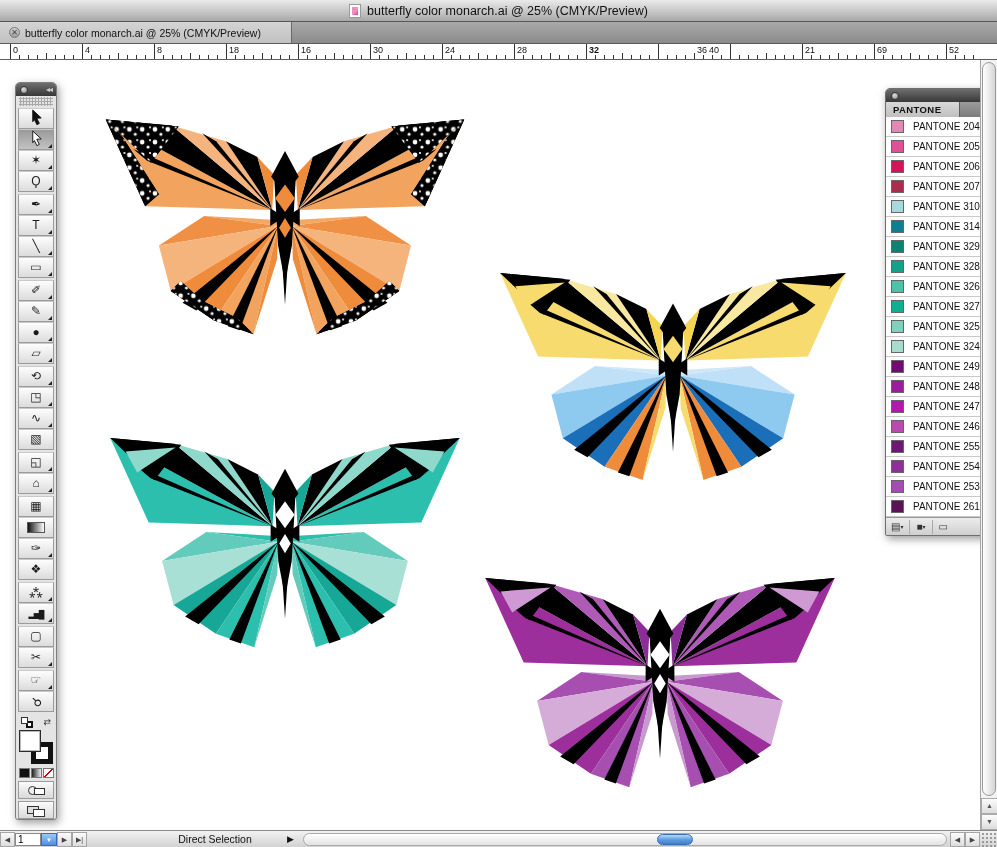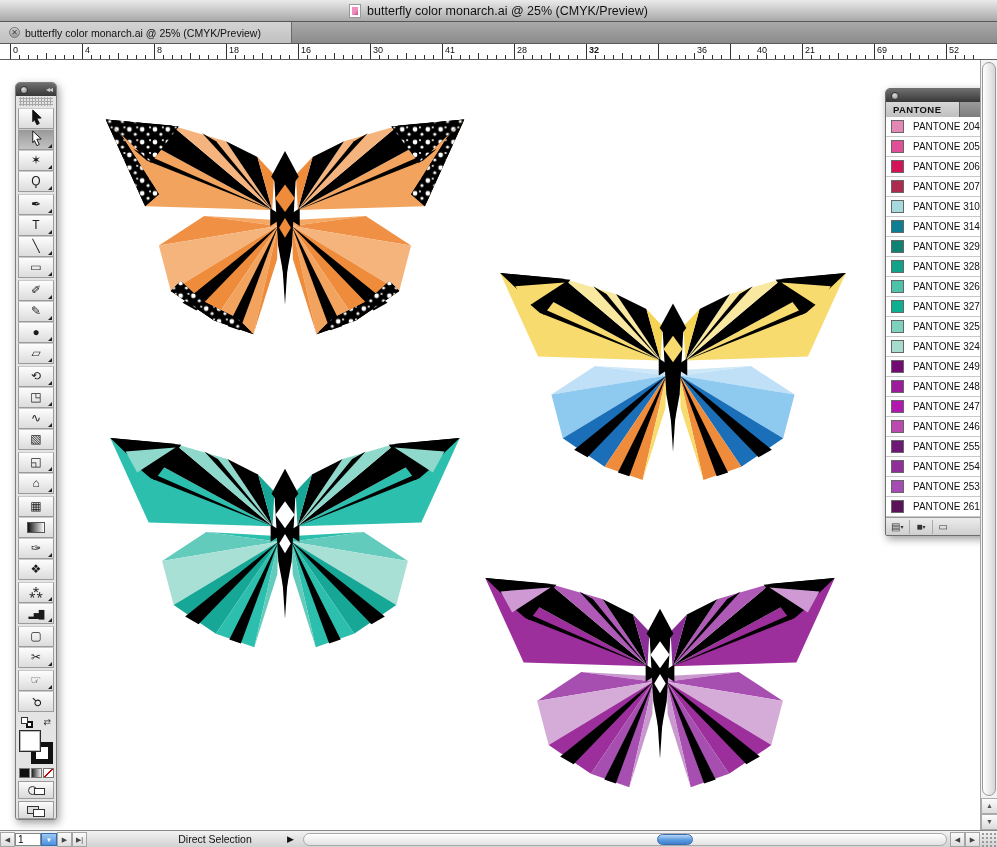--- a/index.html
+++ b/index.html
@@ -247,25 +247,25 @@
       <div class="tick major" style="left: 946px;"></div>
       <div class="tick minor" style="left: 955px;"></div>
       <div class="tick minor" style="left: 964px;"></div>
       <div class="tick minor" style="left: 973px;"></div>
       <span class="rlabel" style="left: 13px;">0</span>
       <span class="rlabel" style="left: 85px;">4</span>
       <span class="rlabel" style="left: 157px;">8</span>
       <span class="rlabel" style="left: 229px;">18</span>
       <span class="rlabel" style="left: 301px;">16</span>
       <span class="rlabel" style="left: 373px;">30</span>
-      <span class="rlabel" style="left: 445px;">41</span>
+      <span class="rlabel" style="left: 445px;">24</span>
       <span class="rlabel" style="left: 517px;">28</span>
       <span class="rlabel" style="left: 589px; font-weight: bold;">32</span>
       <span class="rlabel" style="left: 697px;">36</span>
-      <span class="rlabel" style="left: 757px;">40</span>
+      <span class="rlabel" style="left: 709px;">40</span>
       <span class="rlabel" style="left: 805px;">21</span>
       <span class="rlabel" style="left: 877px;">69</span>
       <span class="rlabel" style="left: 949px;">52</span>
     </div>
 
   <div class="canvas">
       <svg viewBox="0 0 400 240" class="butterfly" width="394" height="240" style="left: 88px; top: 38px;">
         <defs>
           <pattern id="bd0" width="13" height="13" patternUnits="userSpaceOnUse">
             <rect width="13" height="13" fill="#000"></rect>

